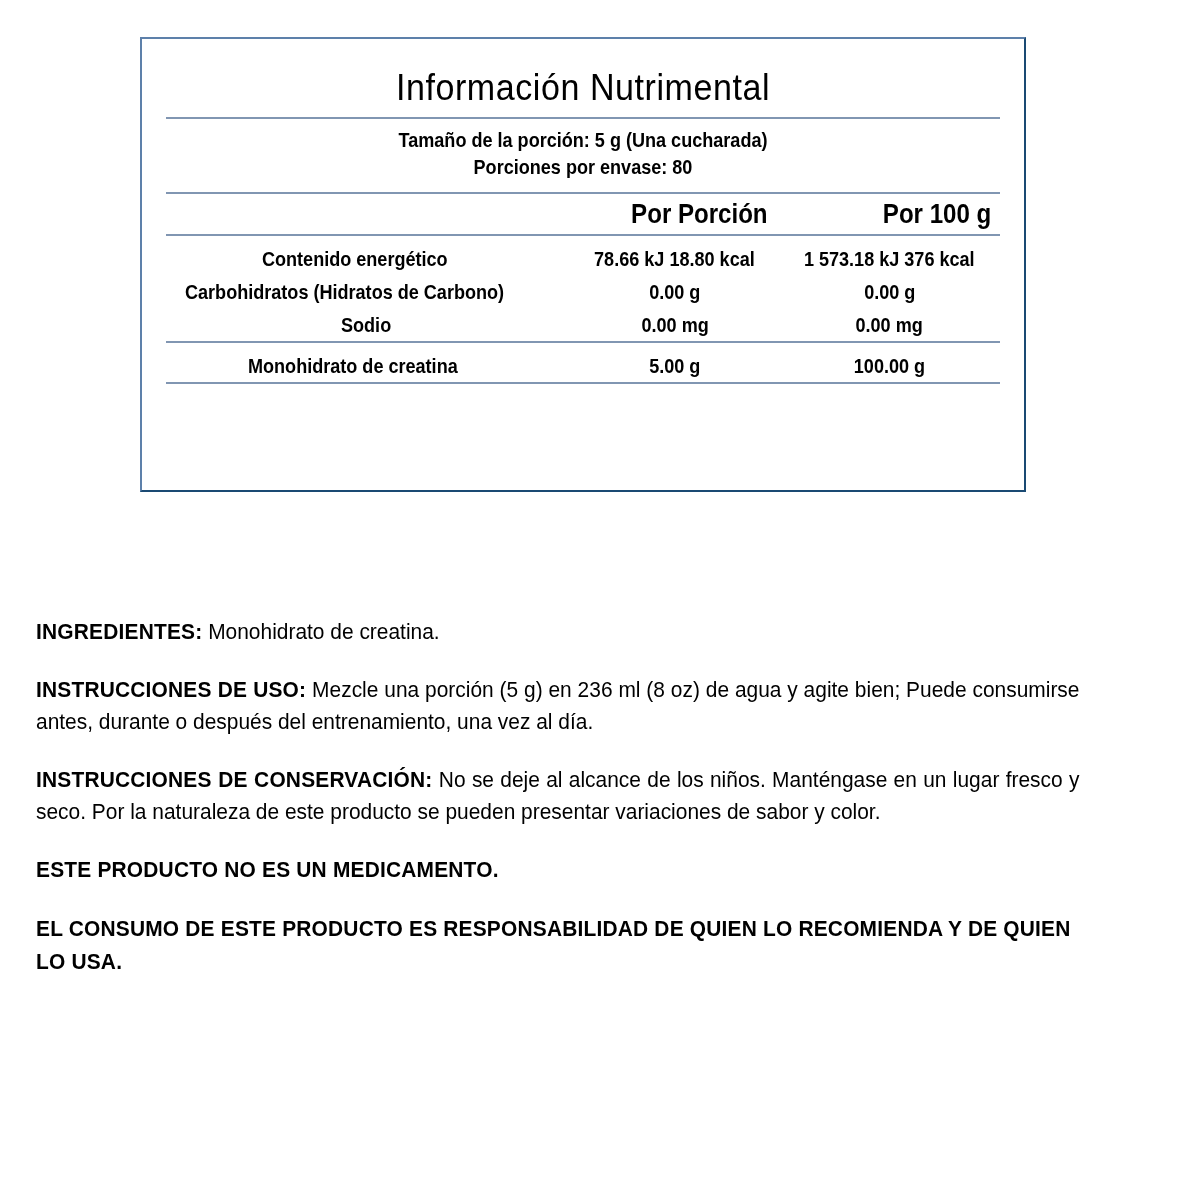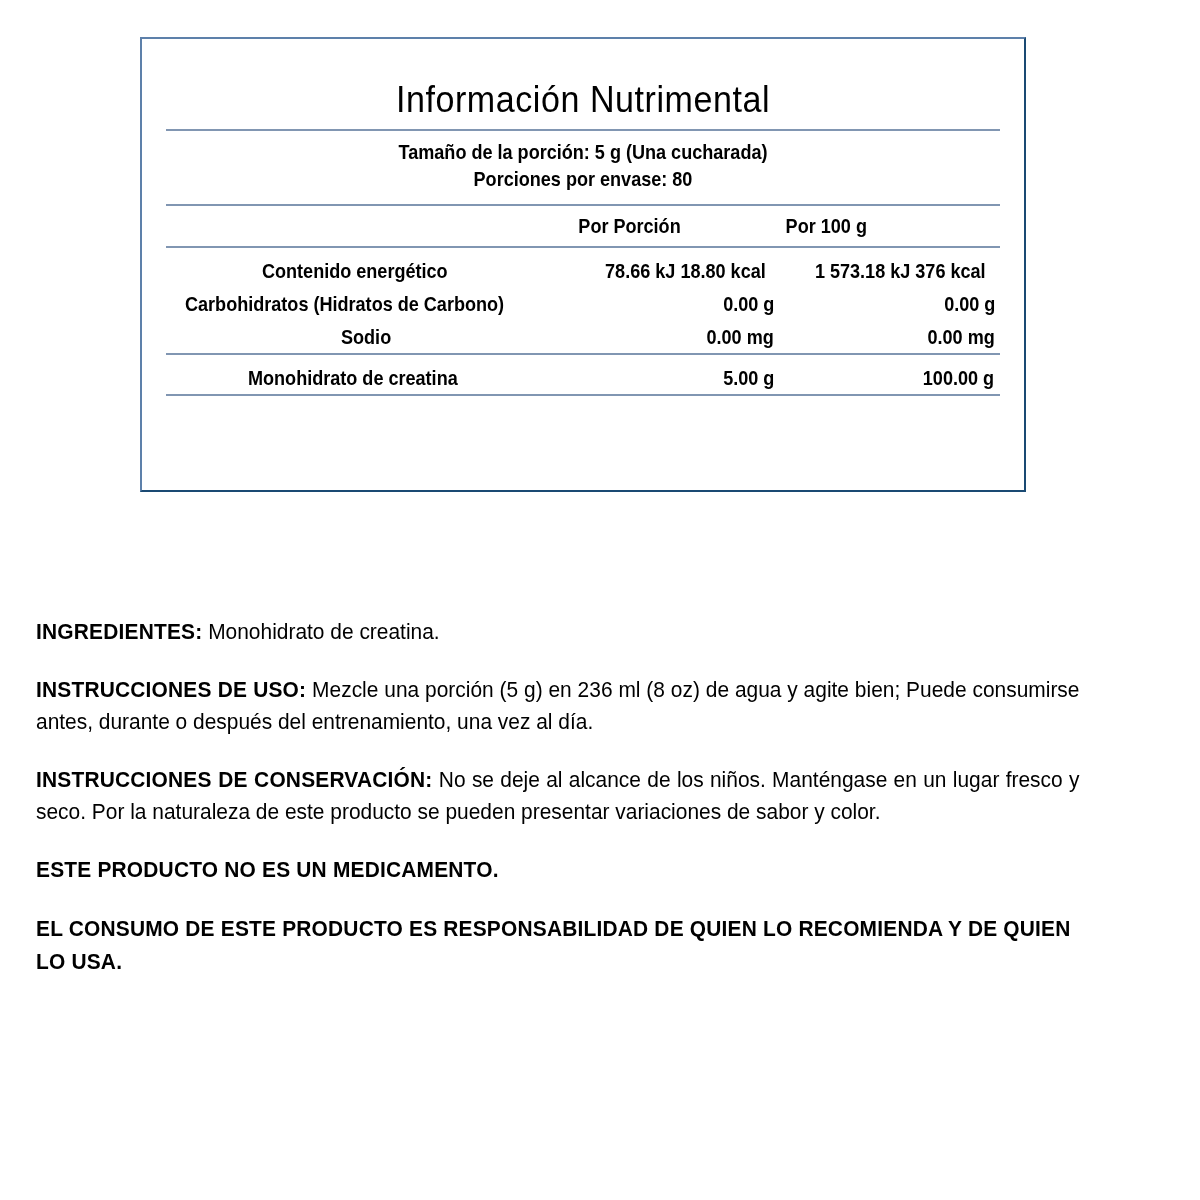--- a/index.html
+++ b/index.html
@@ -25,21 +25,21 @@
     width: 886px;
     height: 455px;
     box-sizing: border-box;
     border: 2px solid #5d80aa;
     border-right-color: #1a4a73;
     border-bottom-color: #1a4a73;
     background: #ffffff;
   }
 
   .panel-inner {
-    padding: 16px 24px;
+    padding: 4px 24px;
   }
 
   .nf-title {
     text-align: center;
     font-family: "Liberation Sans Narrow", "Liberation Sans", sans-serif;
     font-size: 37px;
     font-weight: 400;
     letter-spacing: 0.6px;
     line-height: 1.0;
     padding-top: 26px;
@@ -79,23 +79,23 @@
   table.nf col.c-serv  { width: 25.0%; }
   table.nf col.c-100   { width: 26.5%; }
 
   table.nf th,
   table.nf td {
     padding: 0;
     vertical-align: baseline;
   }
 
   .col-head {
-    text-align: left;
-    font-weight: 700;
-    font-size: 21px;
+    text-align: right;
+    font-weight: 700;
+    font-size: 28px;
     height: 40px;
     line-height: 40px;
   }
   .col-head span {
     display: inline-block;
     transform: scaleX(0.86);
     white-space: nowrap;
   }
 
   .nf-row td {
@@ -106,21 +106,21 @@
     text-align: center;
     padding-left: 4px;
   }
   .nf-row .lbl span,
   .nf-row .val span {
     display: inline-block;
     white-space: nowrap;
     transform: scaleX(0.86);
   }
   .nf-row .lbl span { transform-origin: left center; }
-  .nf-row .val { text-align: right; }
+  .nf-row .val { text-align: center; }
   .nf-row .val span { transform-origin: center; }
 
   .nf-row.energy .val span { font-size: 21px; }
 
   .sep-row td {
     padding: 0;
     height: 8px;
   }
   .sep-line {
     border-top: 2px solid #8196b2;

